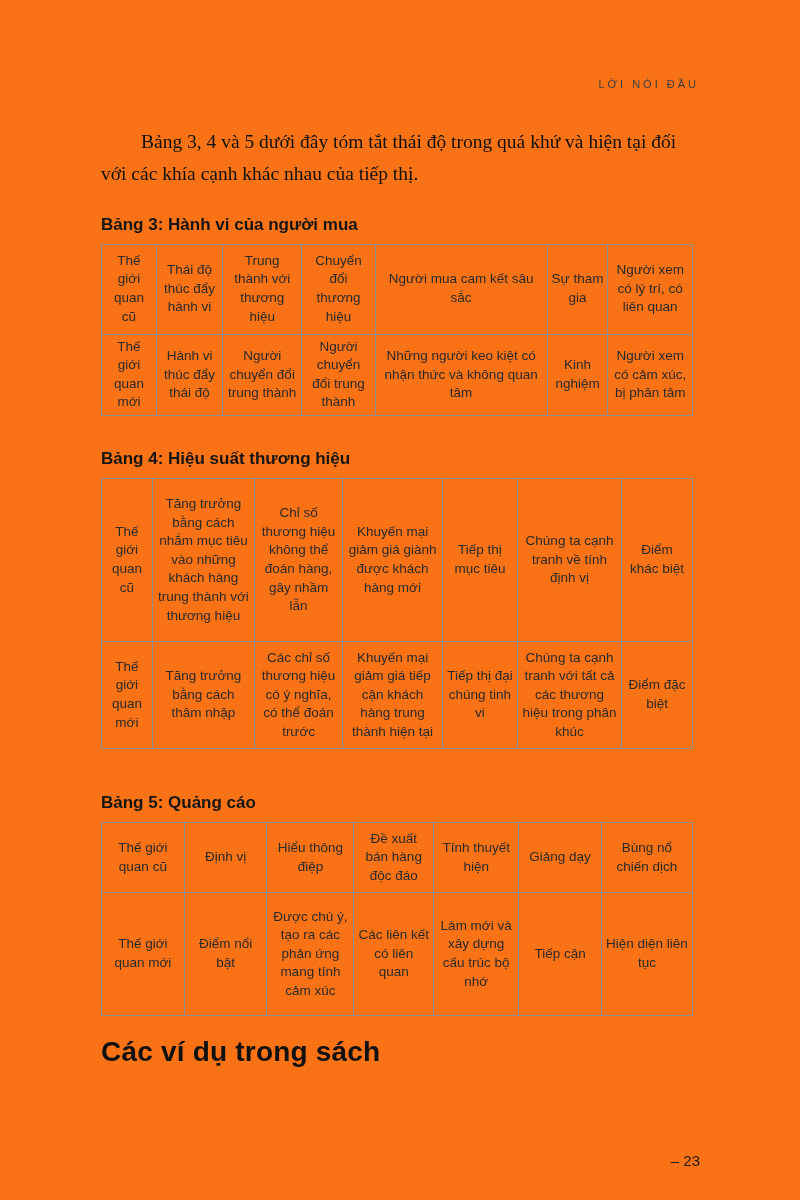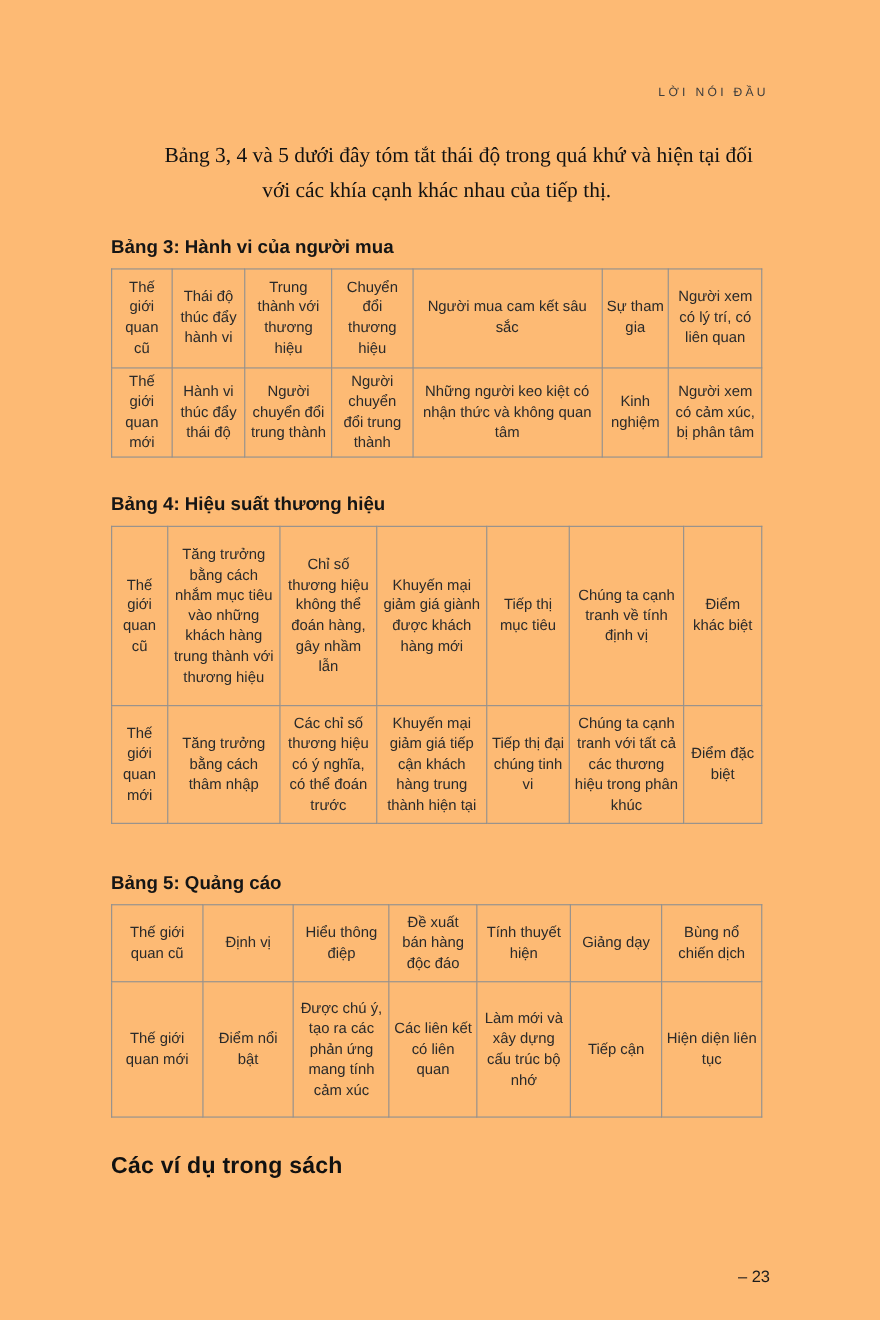--- a/index.html
+++ b/index.html
@@ -1,21 +1,21 @@
 <!DOCTYPE html>
 <html lang="vi"><head>
 <meta charset="utf-8">
 <style>
   * { margin: 0; padding: 0; box-sizing: border-box; }
   html, body { background: #ffffff; }
   .page {
     position: relative;
     width: 800px;
     height: 1200px;
-    background: #fdba74;
+    background: #f97316;
     font-family: "Liberation Sans", "DejaVu Sans", sans-serif;
     color: #1c1c1c;
     overflow: hidden;
   }
   .header-label {
     position: absolute;
     top: 78px;
     right: 101px;
     font-size: 11px;
     letter-spacing: 3px;
@@ -27,21 +27,21 @@
     top: 126px;
     left: 101px;
     width: 592px;
   }
   .intro {
     font-family: "Liberation Serif", "DejaVu Serif", serif;
     font-size: 19.5px;
     line-height: 1.63;
     color: #111111;
     text-indent: 40px;
-    text-align: center;
+    text-align: left;
   }
   .tbl-title {
     margin-top: 25px;
     text-align: left;
     font-size: 17px;
     font-weight: bold;
     color: #151515;
   }
   .tbl-title.t4 { margin-top: 33px; }
   .tbl-title.t5 { margin-top: 44px; }
@@ -61,22 +61,22 @@
     padding: 3px 4px;
     overflow: hidden;
   }
   #table-3 tr.r1 { height: 90px; }
   #table-3 tr.r2 { height: 78px; }
   #table-4 tr.r1 { height: 163px; }
   #table-4 tr.r2 { height: 107px; }
   #table-5 tr.r1 { height: 70px; }
   #table-5 tr.r2 { height: 123px; }
   .section-heading {
-    margin-top: 32px;
-    font-size: 21px;
+    margin-top: 20px;
+    font-size: 28px;
     font-weight: bold;
     color: #111111;
     letter-spacing: 0.2px;
   }
   .page-number {
     position: absolute;
     top: 1152px;
     right: 100px;
     font-size: 15px;
     color: #1c1c1c;

